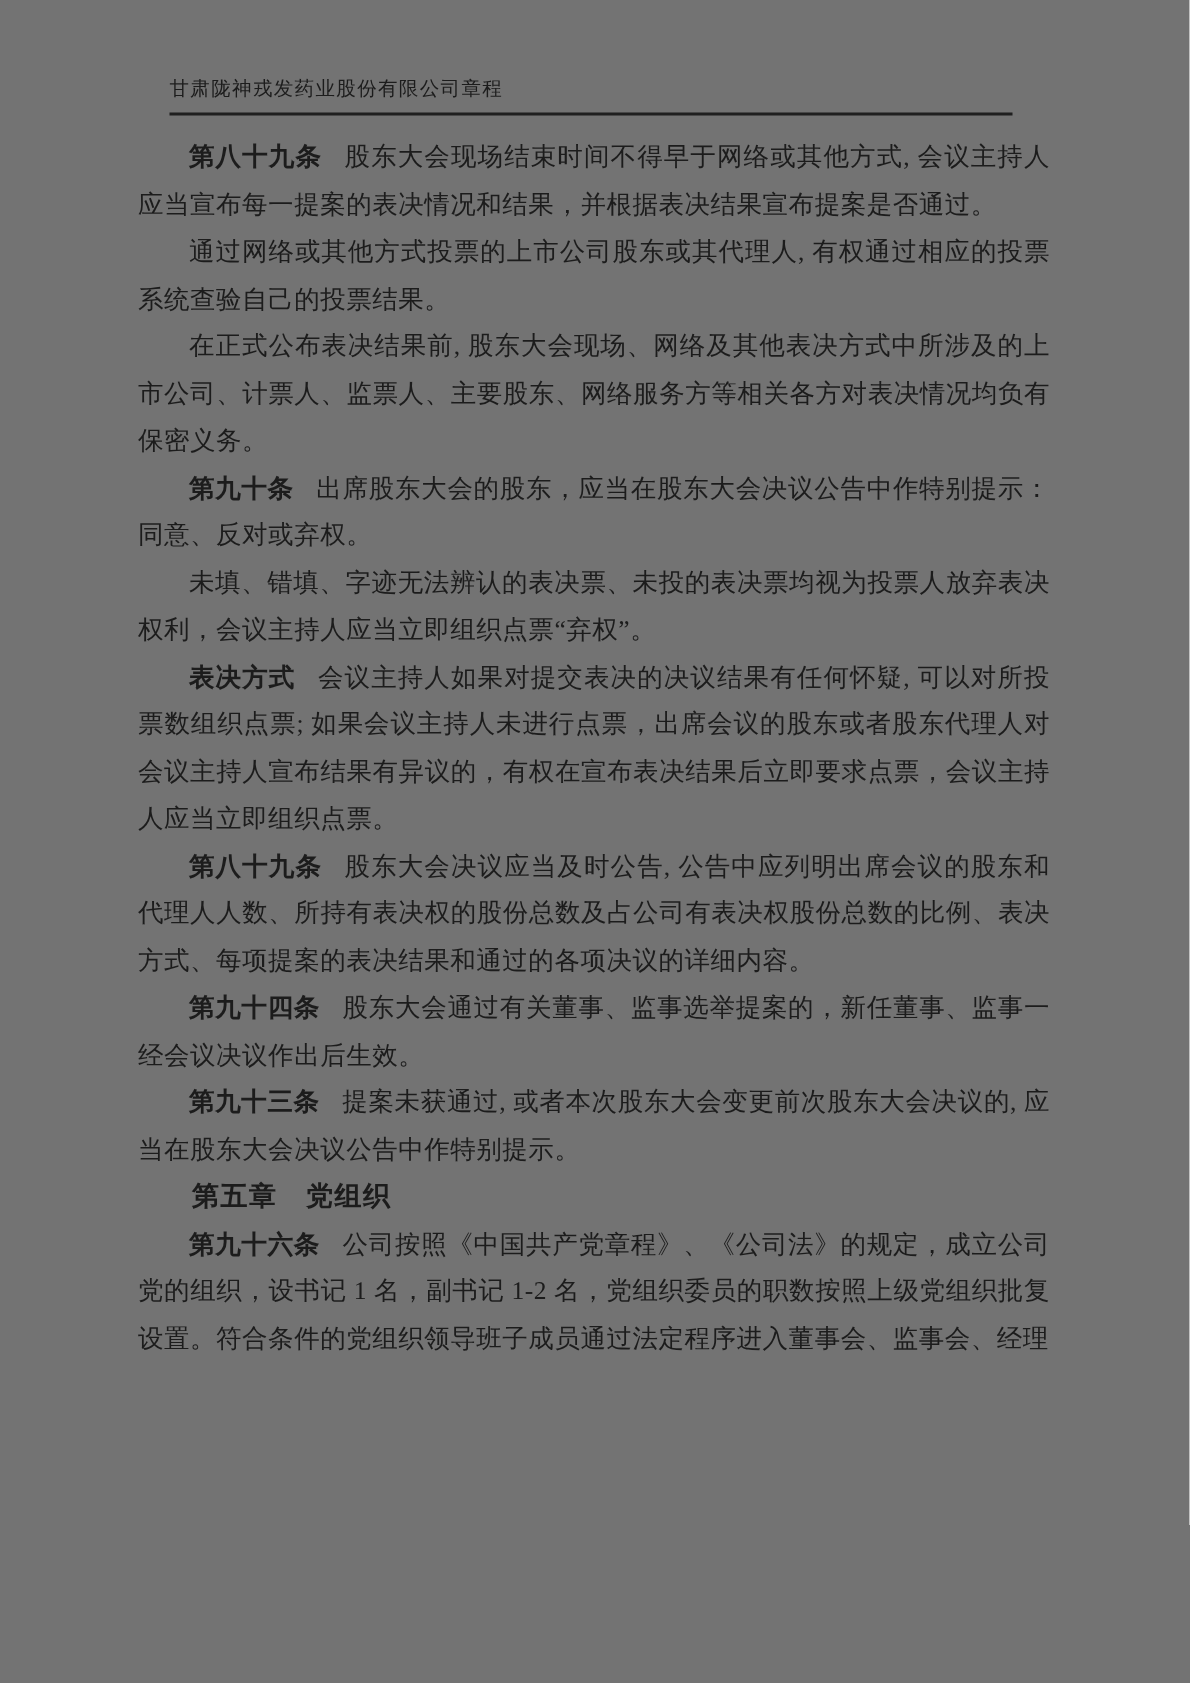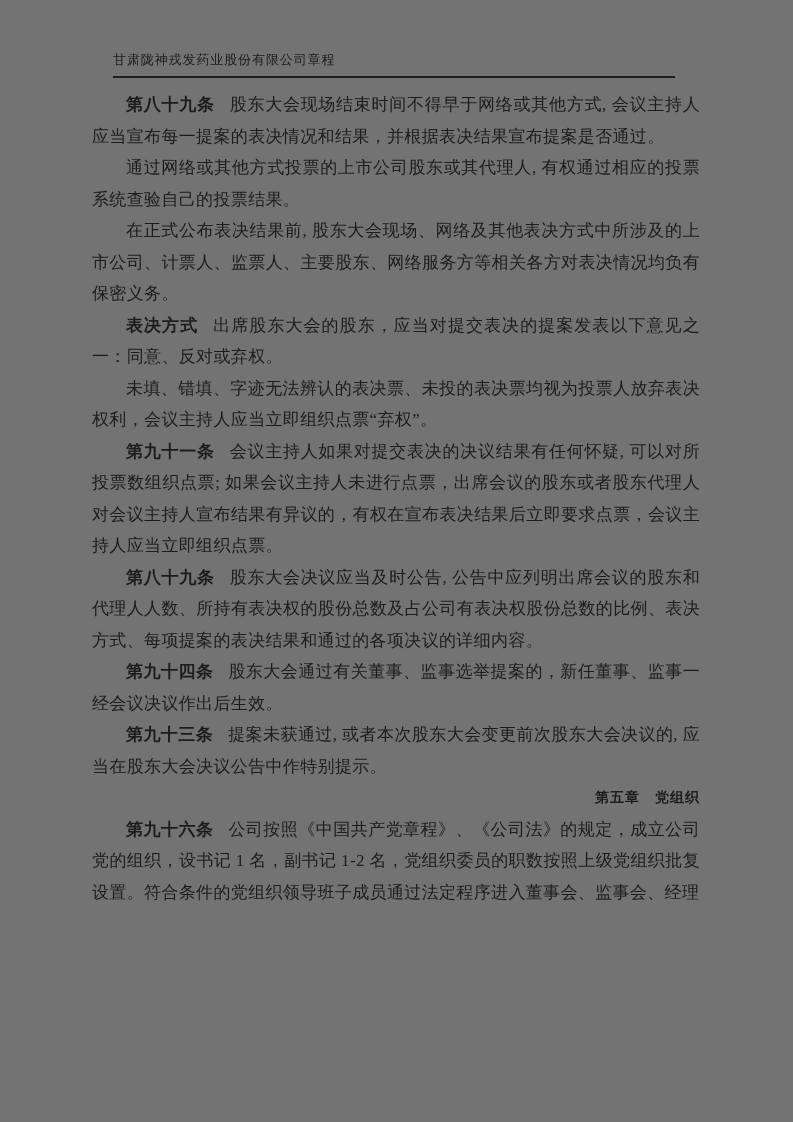--- a/index.html
+++ b/index.html
@@ -45,24 +45,24 @@
     margin: 0;
     text-indent: 2em;
   }
   .lead {
     font-weight: bold;
   }
   .lead:not(:empty) {
     margin-right: 15px;
   }
   .chapter-heading {
-    text-align: right;
+    text-align: left;
     text-indent: 0;
     font-weight: bold;
-    font-size: 14px;
+    font-size: 18px;
     letter-spacing: 1px;
     line-height: 31.5px;
     margin: 13px 0;
   }
   .footer {
     position: absolute;
     left: 0;
     right: 0;
     top: 1038px;
     text-align: center;
@@ -80,25 +80,25 @@
   </div>
 
   <div class="content">
 
     <p><span class="lead">第八十九条</span><span>股东大会现场结束时间不得早于网络或其他方式, 会议主持人应当宣布每一提案的表决情况和结果，并根据表决结果宣布提案是否通过。</span></p>
 
     <p><span class="lead"></span><span>通过网络或其他方式投票的上市公司股东或其代理人, 有权通过相应的投票系统查验自己的投票结果。</span></p>
 
     <p><span class="lead"></span><span>在正式公布表决结果前, 股东大会现场、网络及其他表决方式中所涉及的上市公司、计票人、监票人、主要股东、网络服务方等相关各方对表决情况均负有保密义务。</span></p>
 
-    <p><span class="lead">表决方式</span><span>出席股东大会的股东，应当对提交表决的提案发表以下意见之一：同意、反对或弃权。</span></p>
+    <p><span class="lead">第九十条</span><span>出席股东大会的股东，应当在股东大会决议公告中作特别提示：同意、反对或弃权。</span></p>
 
     <p><span class="lead"></span><span>未填、错填、字迹无法辨认的表决票、未投的表决票均视为投票人放弃表决权利，会议主持人应当立即组织点票“弃权”。</span></p>
 
-    <p><span class="lead">第九十一条</span><span>会议主持人如果对提交表决的决议结果有任何怀疑, 可以对所投票数组织点票; 如果会议主持人未进行点票，出席会议的股东或者股东代理人对会议主持人宣布结果有异议的，有权在宣布表决结果后立即要求点票，会议主持人应当立即组织点票。</span></p>
+    <p><span class="lead">表决方式</span><span>会议主持人如果对提交表决的决议结果有任何怀疑, 可以对所投票数组织点票; 如果会议主持人未进行点票，出席会议的股东或者股东代理人对会议主持人宣布结果有异议的，有权在宣布表决结果后立即要求点票，会议主持人应当立即组织点票。</span></p>
 
     <p><span class="lead">第八十九条</span><span>股东大会决议应当及时公告, 公告中应列明出席会议的股东和代理人人数、所持有表决权的股份总数及占公司有表决权股份总数的比例、表决方式、每项提案的表决结果和通过的各项决议的详细内容。</span></p>
 
     <p><span class="lead">第九十四条</span><span>股东大会通过有关董事、监事选举提案的，新任董事、监事一经会议决议作出后生效。</span></p>
 
     <p><span class="lead">第九十三条</span><span>提案未获通过, 或者本次股东大会变更前次股东大会决议的, 应当在股东大会决议公告中作特别提示。</span></p>
 
 
     <p class="chapter-heading">第五章　党组织</p>
 

